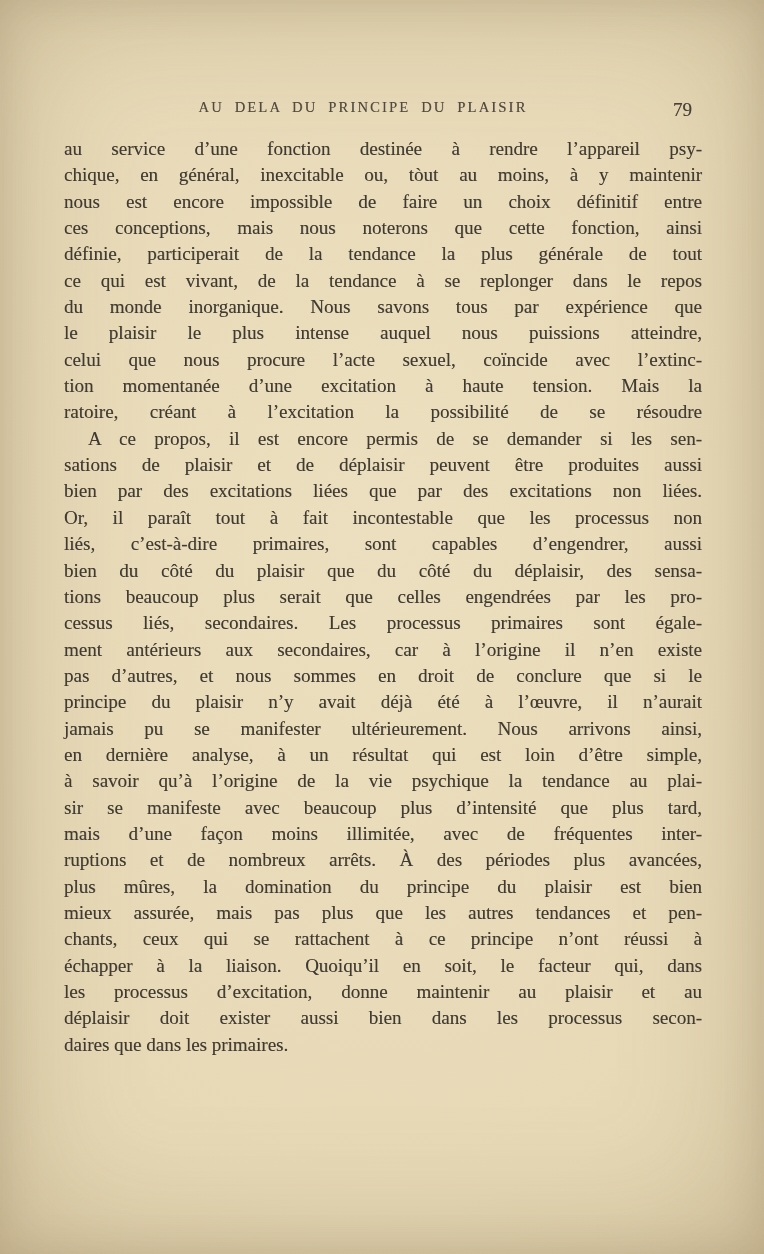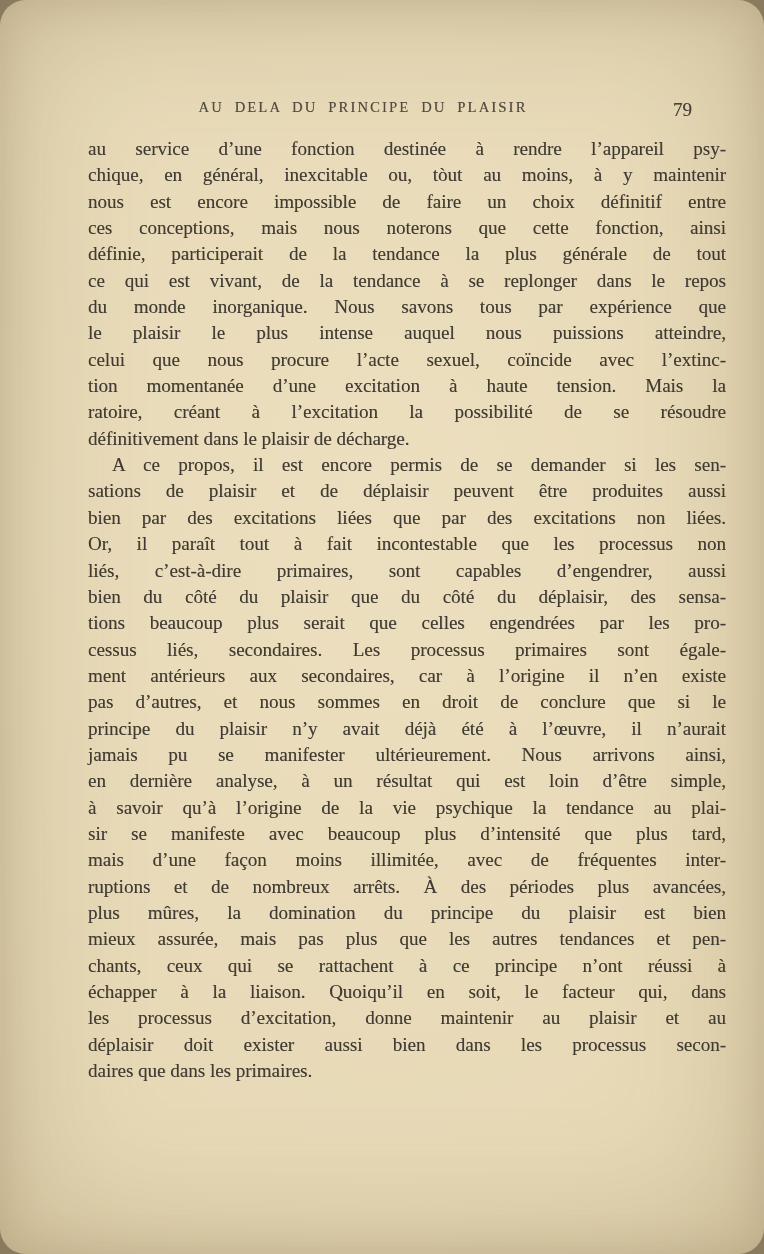--- a/index.html
+++ b/index.html
@@ -10,21 +10,20 @@
   .page {
     position: relative;
     width: 764px;
     height: 1254px;
     overflow: hidden;
     background:
       radial-gradient(ellipse 140% 120% at 50% 42%,
         #ecdfbf 0%, #e7d9b6 45%, #decfaa 70%, #d0bf99 90%, #c5b28b 100%);
     font-family: "Liberation Serif", "DejaVu Serif", serif;
     color: #3e3a32;
-    border-radius: 26px;
   }
   .vignette {
     position: absolute;
     inset: 0;
     pointer-events: none;
     box-shadow:
       inset 0 0 140px rgba(118, 96, 60, 0.30),
       inset 0 0 40px rgba(118, 96, 60, 0.18);
   }
   .running-head {
@@ -51,21 +50,20 @@
     top: 0;
     font-size: 19px;
     color: #46413a;
     text-shadow: 0.3px 0.3px 0.4px rgba(70, 58, 42, 0.45);
   }
   .text-block {
     position: absolute;
     left: 64px;
     top: 136px;
     width: 638px;
-    margin-left: 24px;
   }
   .ln {
     height: 26.35px;
     line-height: 26.35px;
     font-size: 19px;
     text-align: justify;
     text-align-last: justify;
     white-space: normal;
     color: #3f3b33;
     text-shadow: 0.35px 0.35px 0.45px rgba(66, 55, 40, 0.40);
@@ -94,21 +92,20 @@
     <div class="ln">chique, en général, inexcitable ou, tòut au moins, à y maintenir</div>
     <div class="ln">nous est encore impossible de faire un choix définitif entre</div>
     <div class="ln">ces conceptions, mais nous noterons que cette fonction, ainsi</div>
     <div class="ln">définie, participerait de la tendance la plus générale de tout</div>
     <div class="ln">ce qui est vivant, de la tendance à se replonger dans le repos</div>
     <div class="ln">du monde inorganique. Nous savons tous par expérience que</div>
     <div class="ln">le plaisir le plus intense auquel nous puissions atteindre,</div>
     <div class="ln">celui que nous procure l’acte sexuel, coïncide avec l’extinc-</div>
     <div class="ln">tion momentanée d’une excitation à haute tension. Mais la</div>
     <div class="ln">ratoire, créant à l’excitation la possibilité de se résoudre</div>
-    <div class="ln end">définitivement dans le plaisir de décharge.</div>
 
     <div class="ln indent">A ce propos, il est encore permis de se demander si les sen-</div>
     <div class="ln">sations de plaisir et de déplaisir peuvent être produites aussi</div>
     <div class="ln">bien par des excitations liées que par des excitations non liées.</div>
     <div class="ln">Or, il paraît tout à fait incontestable que les processus non</div>
     <div class="ln">liés, c’est-à-dire primaires, sont capables d’engendrer, aussi</div>
     <div class="ln">bien du côté du plaisir que du côté du déplaisir, des sensa-</div>
     <div class="ln">tions beaucoup plus serait que celles engendrées par les pro-</div>
     <div class="ln">cessus liés, secondaires. Les processus primaires sont égale-</div>
     <div class="ln">ment antérieurs aux secondaires, car à l’origine il n’en existe</div>

